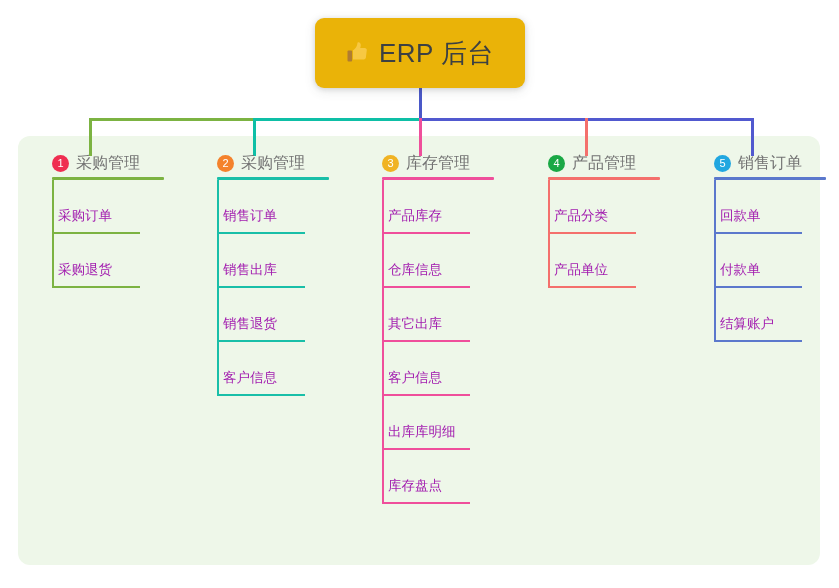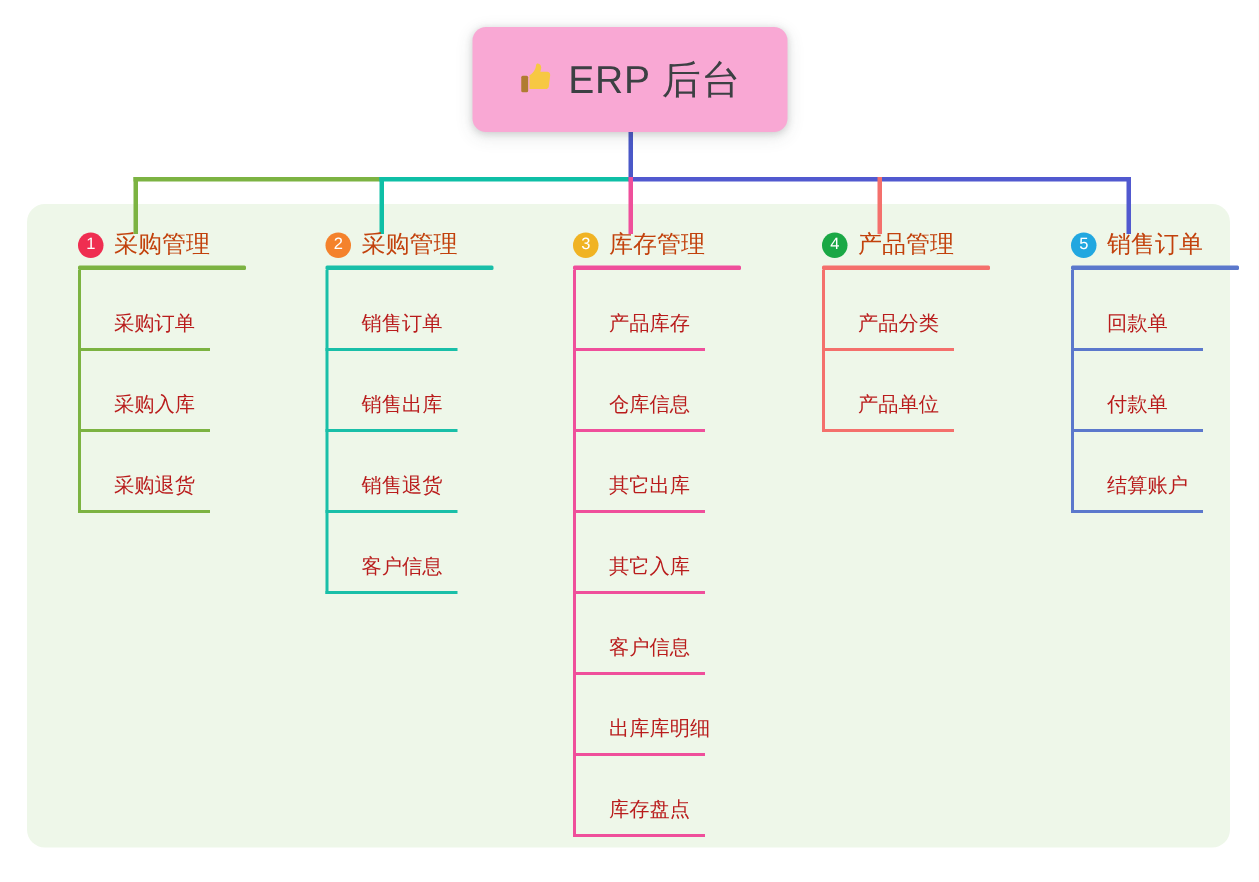--- a/index.html
+++ b/index.html
@@ -21,21 +21,21 @@
     inset: 0;
   }
 
   
   #title-card {
     position: absolute;
     left: 315px;
     top: 18px;
     width: 210px;
     height: 70px;
-    background: #f9a8d4;
+    background: #eab308;
     border-radius: 9px;
     box-shadow: 0 1px 5px rgba(60,64,67,.18), 0 3px 12px rgba(60,64,67,.12);
     display: flex;
     align-items: center;
     justify-content: center;
     gap: 9px;
     z-index: 6;
   }
   #title-text {
     font-size: 26px;
@@ -88,44 +88,44 @@
     border-radius: 50%;
     color: #fff;
     font-size: 11px;
     line-height: 17px;
     text-align: center;
     flex: 0 0 auto;
     font-family: "Liberation Sans", sans-serif;
   }
   .col-title {
     font-size: 16px;
-    color: #c2410c;
+    color: #737373;
     white-space: nowrap;
   }
   .col-underline {
     position: absolute;
     left: 22px;
     bottom: 0;
     width: 112px;
     height: 3px;
     border-radius: 1px;
   }
 
   .items { position: relative; margin-top: 0; }
   .item {
     position: relative;
     height: 54px;
     box-sizing: border-box;
   }
   .item-label {
     position: absolute;
-    left: 46px;
+    left: 28px;
     bottom: 9px;
     font-size: 13.5px;
-    color: #b91c1c;
+    color: #a21caf;
     white-space: nowrap;
   }
   .item-underline {
     position: absolute;
     left: 22px;
     bottom: 0;
     width: 88px;
     height: 2px;
   }
   .item-wide .item-underline { width: 112px; }
@@ -171,25 +171,20 @@
       <span class="col-underline" style="background: rgb(124, 179, 66);"></span>
     </div>
     <div class="items">
         <div class="item">
           <span class="item-stem" style="background: rgb(124, 179, 66);"></span>
           <span class="item-label">采购订单</span>
           <span class="item-underline" style="background: rgb(124, 179, 66);"></span>
         </div>
         <div class="item">
           <span class="item-stem" style="background: rgb(124, 179, 66);"></span>
-          <span class="item-label">采购入库</span>
-          <span class="item-underline" style="background: rgb(124, 179, 66);"></span>
-        </div>
-        <div class="item">
-          <span class="item-stem" style="background: rgb(124, 179, 66);"></span>
           <span class="item-label">采购退货</span>
           <span class="item-underline" style="background: rgb(124, 179, 66);"></span>
         </div>
       </div>
   </div>
 
   <div class="column" style="left:195px; top:146px;">
     <div class="col-head">
       <span class="badge" style="background: rgb(244, 130, 44);">2</span>
       <span class="col-title">采购管理</span>
@@ -236,25 +231,20 @@
           <span class="item-label">仓库信息</span>
           <span class="item-underline" style="background: rgb(239, 79, 155);"></span>
         </div>
         <div class="item">
           <span class="item-stem" style="background: rgb(239, 79, 155);"></span>
           <span class="item-label">其它出库</span>
           <span class="item-underline" style="background: rgb(239, 79, 155);"></span>
         </div>
         <div class="item">
           <span class="item-stem" style="background: rgb(239, 79, 155);"></span>
-          <span class="item-label">其它入库</span>
-          <span class="item-underline" style="background: rgb(239, 79, 155);"></span>
-        </div>
-        <div class="item">
-          <span class="item-stem" style="background: rgb(239, 79, 155);"></span>
           <span class="item-label">客户信息</span>
           <span class="item-underline" style="background: rgb(239, 79, 155);"></span>
         </div>
         <div class="item">
           <span class="item-stem" style="background: rgb(239, 79, 155);"></span>
           <span class="item-label">出库库明细</span>
           <span class="item-underline" style="background: rgb(239, 79, 155);"></span>
         </div>
         <div class="item">
           <span class="item-stem" style="background: rgb(239, 79, 155);"></span>

